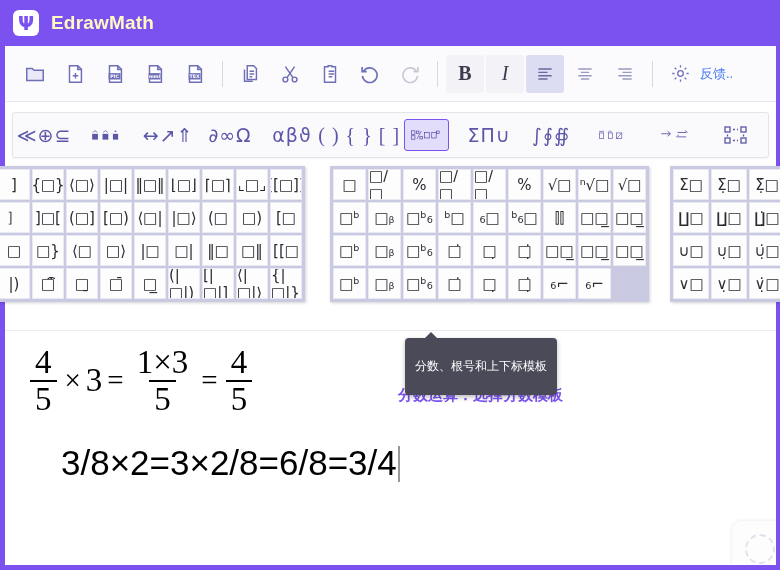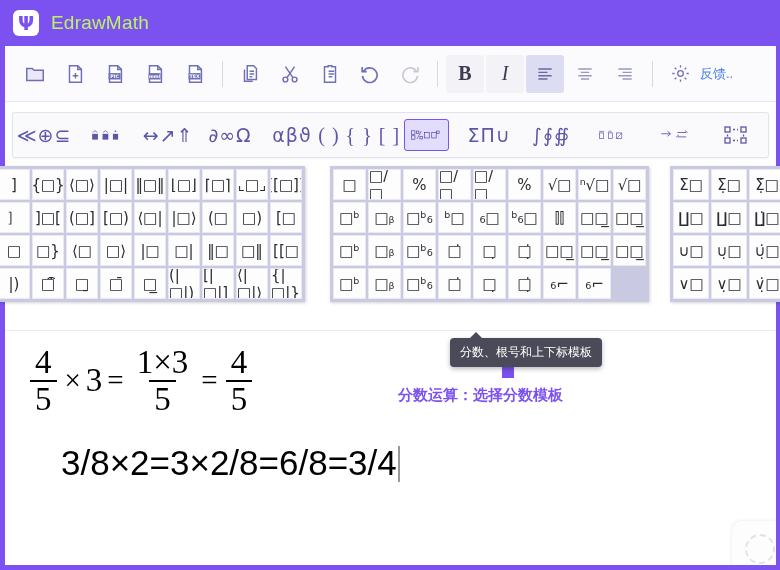--- a/index.html
+++ b/index.html
@@ -22,21 +22,21 @@
     height:46px;background:#7b51f0;display:flex;align-items:center;
     padding-left:13px;box-sizing:border-box;
     margin-left:-5px;margin-right:-4px;
   }
   .logo-box{
     width:26px;height:26px;background:#ffffff;border-radius:6px;
     display:flex;align-items:center;justify-content:center;
     margin-right:12px;
   }
   .logo-glyph{font-size:19px;line-height:19px;color:#7b51f0;font-weight:bold;font-family:"DejaVu Sans",sans-serif;}
-  .app-title{color:#bef264;font-size:19px;font-weight:normal;letter-spacing:.2px;}
+  .app-title{color:#fef9c3;font-size:19px;font-weight:bold;letter-spacing:.2px;}
 
   
   .toolbar{
     height:56px;background:#fbfbfd;border-bottom:1px solid #e6e6ef;
     display:flex;align-items:center;padding:0 10px;box-sizing:border-box;
   }
   .tbtn{
     width:38px;height:38px;margin:0 1px;border-radius:3px;
     display:flex;align-items:center;justify-content:center;
     cursor:pointer;flex:0 0 auto;
@@ -87,23 +87,22 @@
   #pal-left .cell{font-size:15px;}
   #pal-mid{left:325px;grid-template-columns:repeat(9,33px);grid-auto-rows:31px;}
   #pal-mid .cell{font-size:15px;}
   #pal-right{left:665px;grid-template-columns:repeat(3,36px);grid-auto-rows:31px;}
   #pal-right .cell{font-size:15px;}
 
   
   .tooltip{
     position:absolute;left:400px;top:172px;
     background:#4a4a58;color:#ffffff;font-size:12px;
-    padding:6px 10px;border-radius:4px;white-space:nowrap;z-index:40;
+    padding:20px 10px;border-radius:4px;white-space:nowrap;z-index:40;
     box-shadow:0 2px 5px rgba(0,0,0,.28);
-    margin-left:45px;
   }
   .tooltip:after{
     content:"";position:absolute;top:-6px;left:20px;
     border-left:6px solid transparent;border-right:6px solid transparent;
     border-bottom:6px solid #4a4a58;
   }
 
   
   .canvas{
     position:absolute;left:0;right:0;top:330px;bottom:0;

